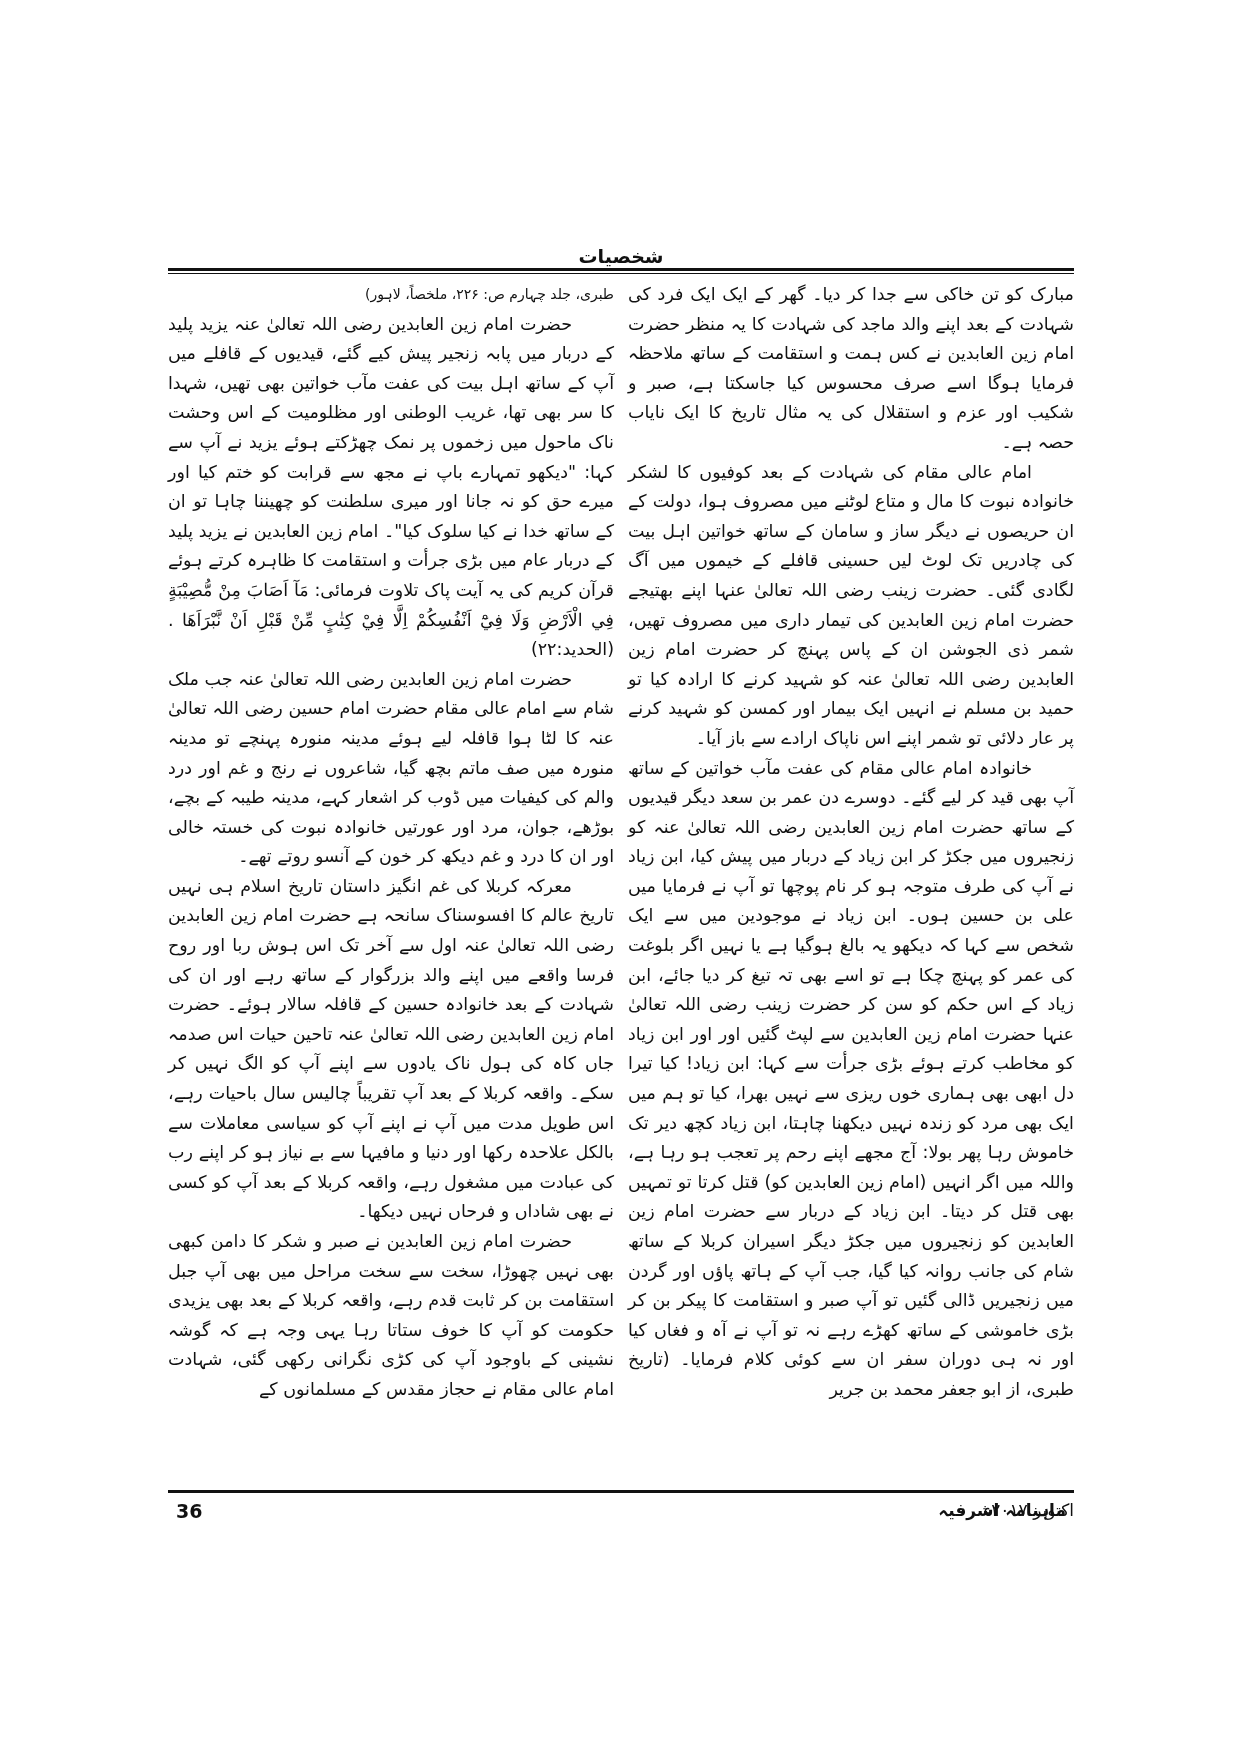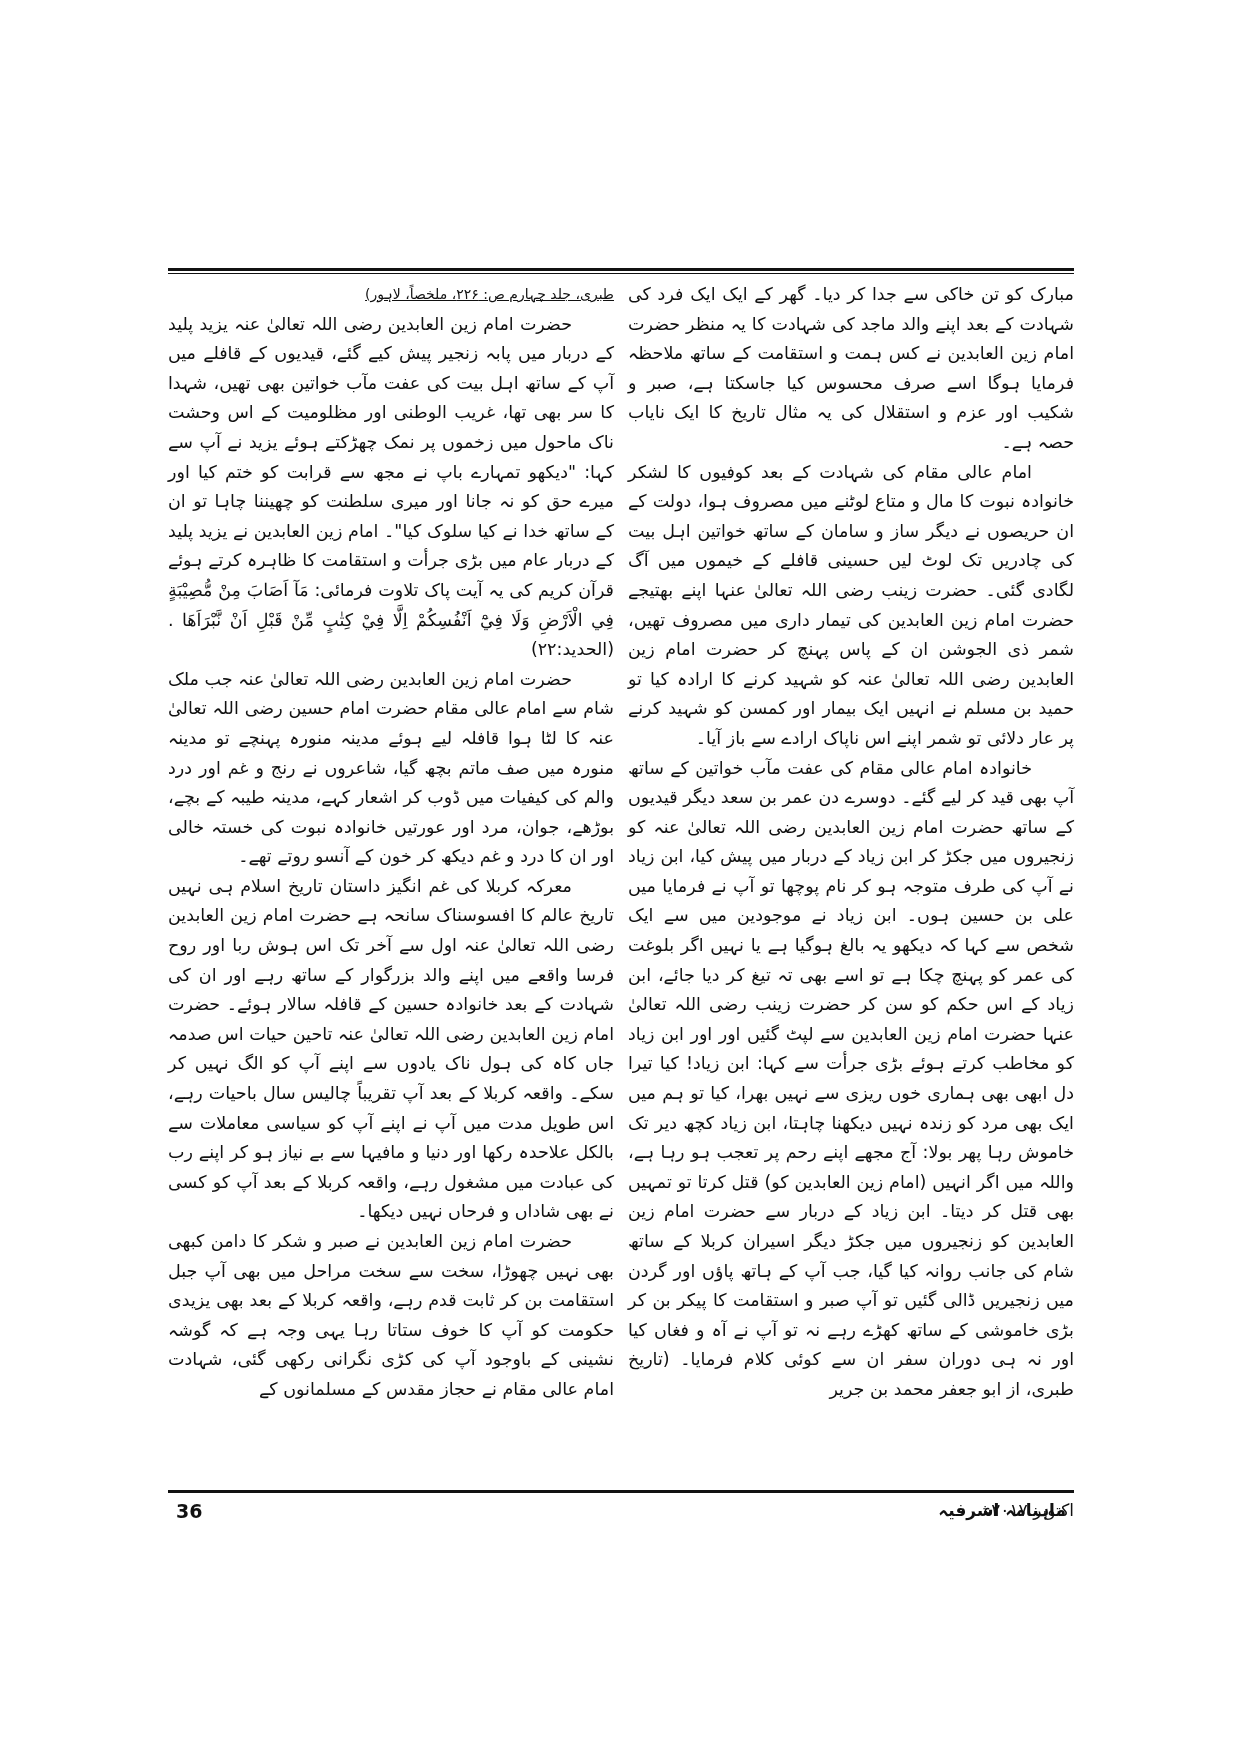--- a/index.html
+++ b/index.html
@@ -64,21 +64,20 @@
     .column p {
       margin: 0;
     }
     .column p.indent {
       text-indent: 42px;
     }
     .column .ref {
       font-size: 14px;
       line-height: 29.6px;
       display: block;
-      text-decoration: underline;
     }
     .column .ayah {
       font-family: "DejaVu Serif", serif;
     }
     .foot-rule {
       position: absolute;
       top: 1490px;
       left: 0;
       width: 906px;
       height: 0;
@@ -112,20 +111,21 @@
       left: 8px;
       top: 0;
       font-size: 19px;
     }
   </style>
 </head>
 <body>
 
 <div class="page">
 
+  <div class="running-head">شخصیات</div>
   <div class="head-rule"></div>
   <div class="head-rule2"></div>
 
   <div class="column col-right">
     <p>
       <span>مبارک کو تن خاکی سے جدا کر دیا۔ گھر کے ایک ایک فرد کی شہادت کے بعد اپنے والد ماجد کی شہادت کا یہ منظر حضرت امام زین العابدین نے کس ہمت و استقامت کے ساتھ ملاحظہ فرمایا ہوگا اسے صرف محسوس کیا جاسکتا ہے، صبر و شکیب اور عزم و استقلال کی یہ مثال تاریخ کا ایک نایاب حصہ ہے۔</span>
     </p>
     <p class="indent">
       <span>امام عالی مقام کی شہادت کے بعد کوفیوں کا لشکر خانوادہ نبوت کا مال و متاع لوٹنے میں مصروف ہوا، دولت کے ان حریصوں نے دیگر ساز و سامان کے ساتھ خواتین اہل بیت کی چادریں تک لوٹ لیں حسینی قافلے کے خیموں میں آگ لگادی گئی۔ حضرت زینب رضی اللہ تعالیٰ عنہا اپنے بھتیجے حضرت امام زین العابدین کی تیمار داری میں مصروف تھیں، شمر ذی الجوشن ان کے پاس پہنچ کر حضرت امام زین العابدین رضی اللہ تعالیٰ عنہ کو شہید کرنے کا ارادہ کیا تو حمید بن مسلم نے انہیں ایک بیمار اور کمسن کو شہید کرنے پر عار دلائی تو شمر اپنے اس ناپاک ارادے سے باز آیا۔</span>
     </p>

